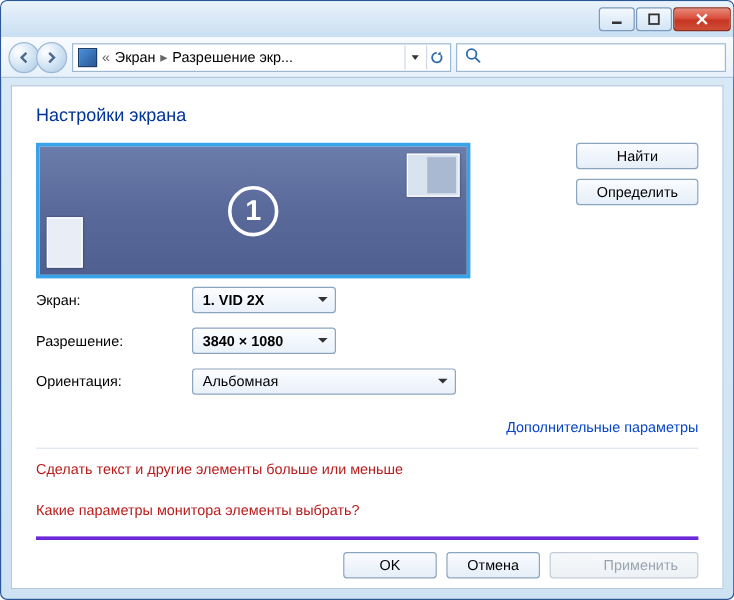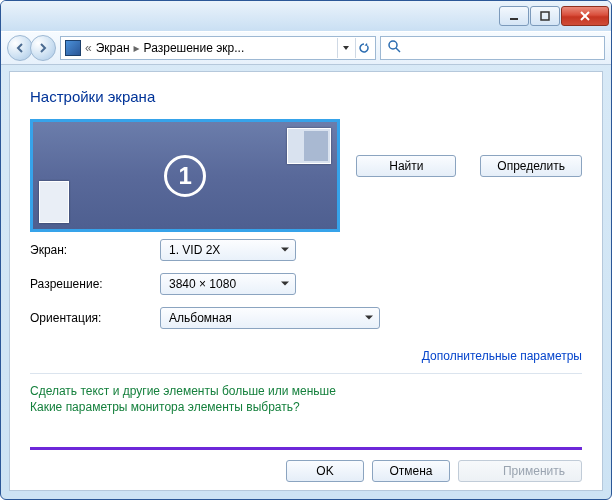--- a/index.html
+++ b/index.html
@@ -31,34 +31,34 @@
   
   .content { flex:1; margin: 6px 8px 8px 8px; background:#fff; border:1px solid #b5c8db; padding: 16px 20px 8px 20px; display:flex; flex-direction:column; position:relative; }
   .heading { font-size:15px; color:#003398; margin-bottom:14px; font-weight:normal; }
 
   .preview-row { display:flex; gap:16px; }
   .monitor-preview { width:362px; height:113px; border:3px solid #36a3ea; background: linear-gradient(180deg,#6b7dab 0%, #59699a 50%, #4e5f90 100%); position:relative; }
   .mon-num { position:absolute; top:50%; left:50%; transform:translate(-50%,-50%); width:42px; height:42px; border-radius:50%; border:3px solid #fff; display:flex; align-items:center; justify-content:center; color:#fff; font-size:24px; font-weight:bold; }
   .thumb-r { position:absolute; top:6px; right:6px; width:44px; height:36px; background:#d9e2ef; border:1px solid #fff; box-shadow:0 0 2px rgba(0,0,0,.4);}
   .thumb-r::after{content:"";position:absolute;left:16px;top:2px;right:2px;bottom:2px;background:#a9b9d2;}
   .thumb-l { position:absolute; bottom:6px; left:6px; width:30px; height:42px; background:#e9eef6; border:1px solid #fff; box-shadow:0 0 2px rgba(0,0,0,.4);}
-  .side-btns { display:flex; flex-direction:row; gap:24px; margin-left:auto;margin-top:36px; }
+  .side-btns { display:flex; flex-direction:column; gap:8px; margin-left:auto; }
   .btn { height:22px; min-width:100px; background:linear-gradient(180deg,#fafcff,#e5eef8); border:1px solid #8ba4c0; border-radius:3px; font-size:12px; padding:0 16px; cursor:default; }
 
   .form { margin-top:7px; font-size:12px; }
   .frow { display:flex; align-items:center; margin-bottom:12px; }
   .flabel { width:130px; }
   .select { height:22px; background:linear-gradient(180deg,#fcfdff,#e9f1fa); border:1px solid #8ba4c0; border-radius:3px; padding: 0 20px 0 8px; font-size:12px; display:flex; align-items:center; position:relative; }
-  .select.sm { width:136px; }
+  .select.sm { width:120px;font-weight:bold; }
   .select.lg { width:220px; }
   .select::after { content:""; position:absolute; right:6px; top:50%; transform:translateY(-30%); border:4px solid transparent; border-top-color:#333; }
 
   .adv-link { text-align:right; font-size:12px; color:#0645cc; margin:8px 0 10px 0; }
   hr.sep { border:none; border-top:1px solid #dbe4ee; }
-  .links { font-size:12px; color:#15803d; padding:10px 0 4px 0; display:flex; flex-direction:column; gap:2px; }
+  .links { font-size:12px; color:#b91c1c; padding:10px 0 4px 0; display:flex; flex-direction:column; gap:20px; }
 
   .footer { border-top:3px solid #6d28d9; margin-top:auto; padding-top:10px; display:flex; justify-content:flex-end; gap:8px; }
   .btn.disabled { color:#9aa4b0; border-color:#c1ccd8; background:linear-gradient(180deg,#f7f9fb,#edf1f5);padding-left:44px; }
 </style>
 </head>
 <body>
 
 <div class="window">
 
   <div class="titlebar">

